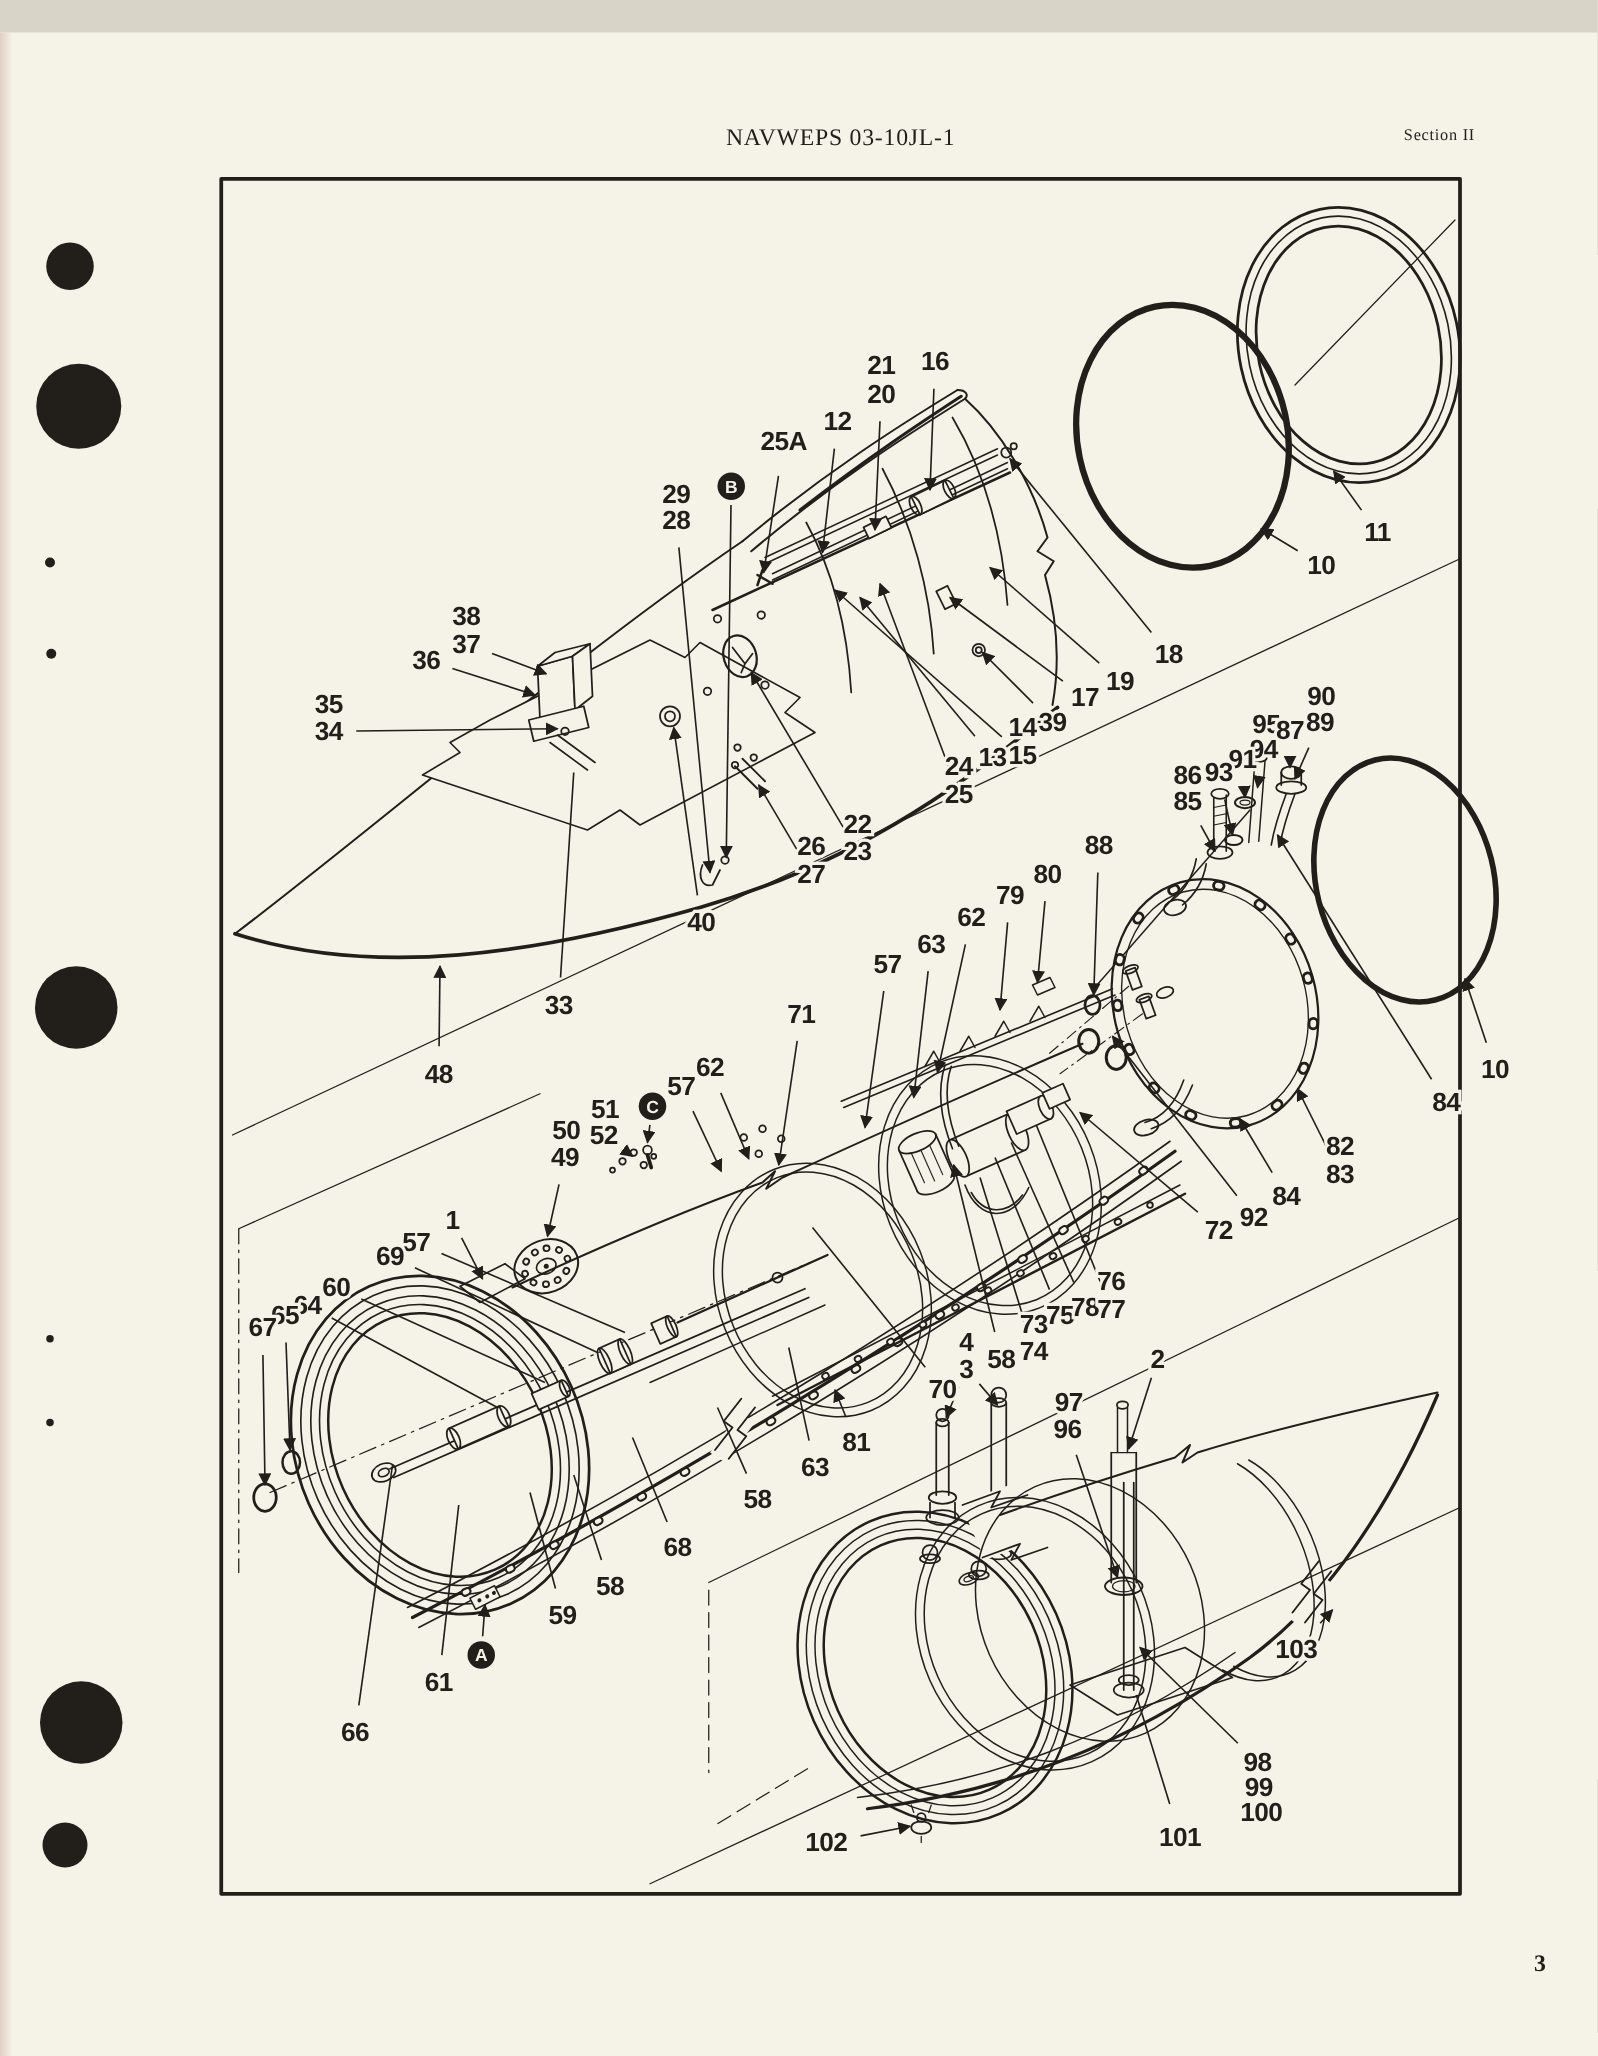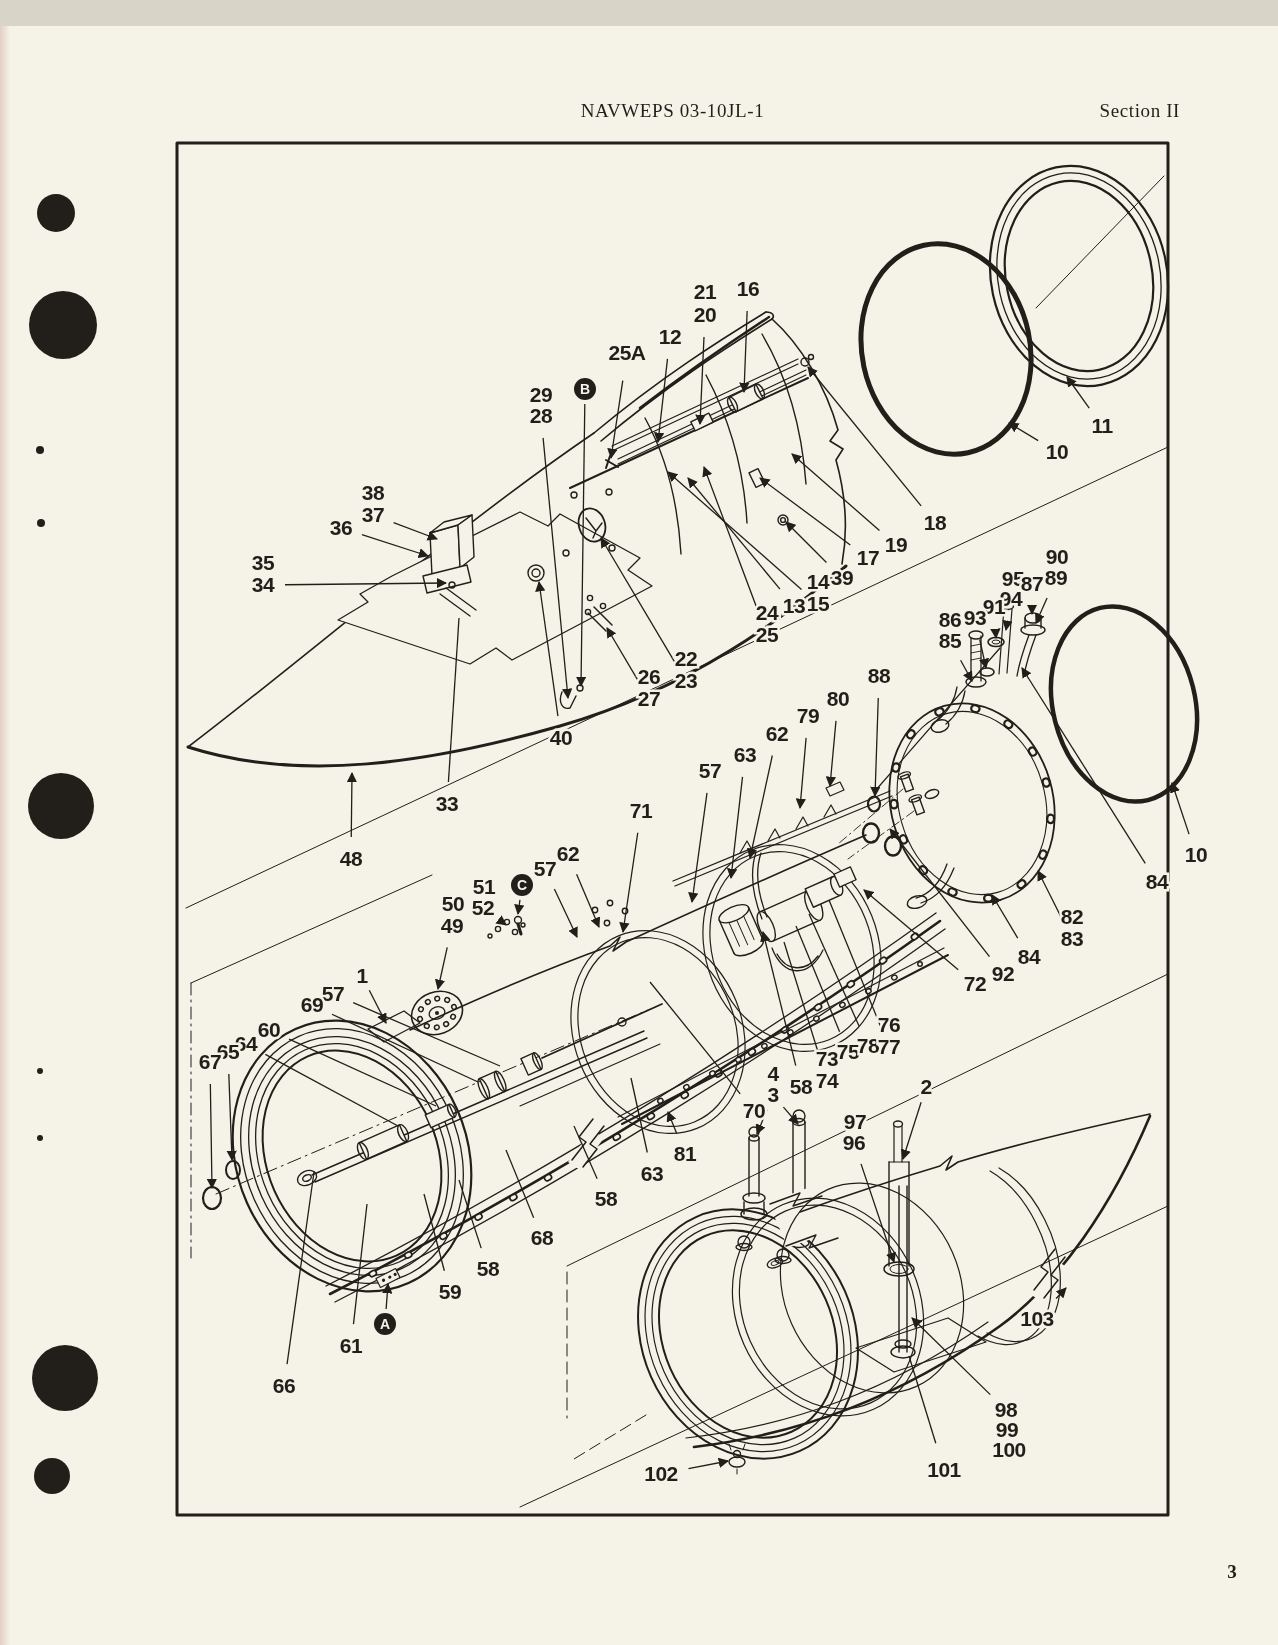--- a/index.html
+++ b/index.html
@@ -2,21 +2,21 @@
 <html><head>
 <meta charset="utf-8">
 <style>
   html,body{margin:0;padding:0;background:#d8d4c8;}
   .page{position:relative;width:1278px;height:1645px;background:#f5f2e8;overflow:hidden;
         font-family:"Liberation Serif",serif;color:#221f1b;margin-top:26px;}
   .page::before{content:"";position:absolute;left:0;top:0;bottom:0;width:10px;
         background:linear-gradient(90deg,rgba(196,148,132,.38),rgba(196,148,132,0));pointer-events:none;}
   .h-doc{position:absolute;top:74px;left:177px;width:991px;text-align:center;
         font-size:19px;letter-spacing:.6px;white-space:pre;}
-  .h-sec{position:absolute;top:74px;left:0;right:98px;text-align:right;font-size:19px;letter-spacing:.6px;}
+  .h-sec{position:absolute;top:74px;left:0;right:98px;text-align:right;font-size:13px;letter-spacing:.6px;}
   .cap{position:absolute;top:1503px;left:127px;width:1091px;text-align:center;font-size:19px;
         letter-spacing:.3px;white-space:pre;}
   .pgn{position:absolute;top:1535px;left:1212px;width:40px;text-align:center;font-size:19px;font-weight:bold;}
   svg#art{position:absolute;left:0;top:0;}
   .lbl{font-family:"Liberation Sans",sans-serif;font-weight:bold;font-size:21px;fill:#221f1b;
         text-anchor:middle;letter-spacing:-0.5px;paint-order:stroke;stroke:#f5f2e8;stroke-width:5px;}
   .ltr{font-family:"Liberation Sans",sans-serif;font-weight:bold;font-size:14px;fill:#f5f2e8;
         text-anchor:middle;stroke:none;}
   .ldr{stroke:#221f1b;stroke-width:1.3;fill:none;}
 </style>

